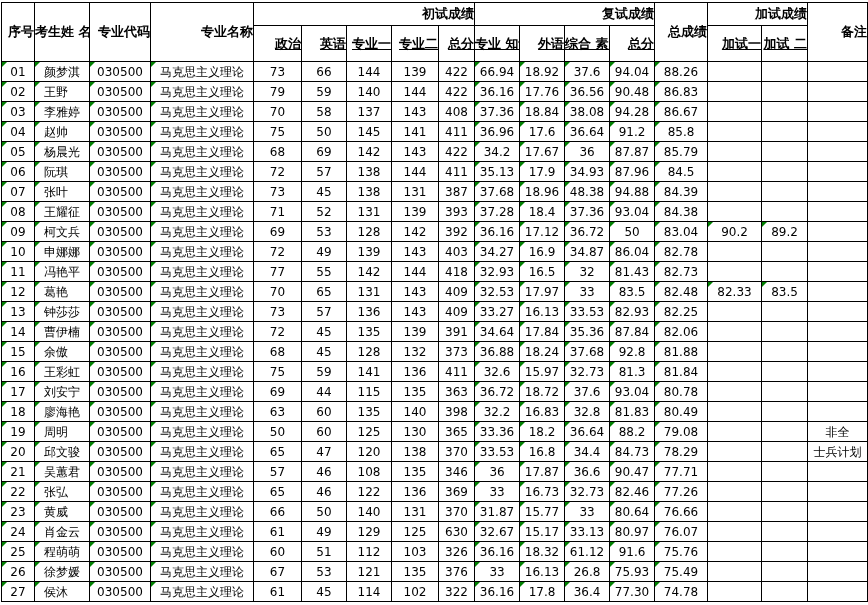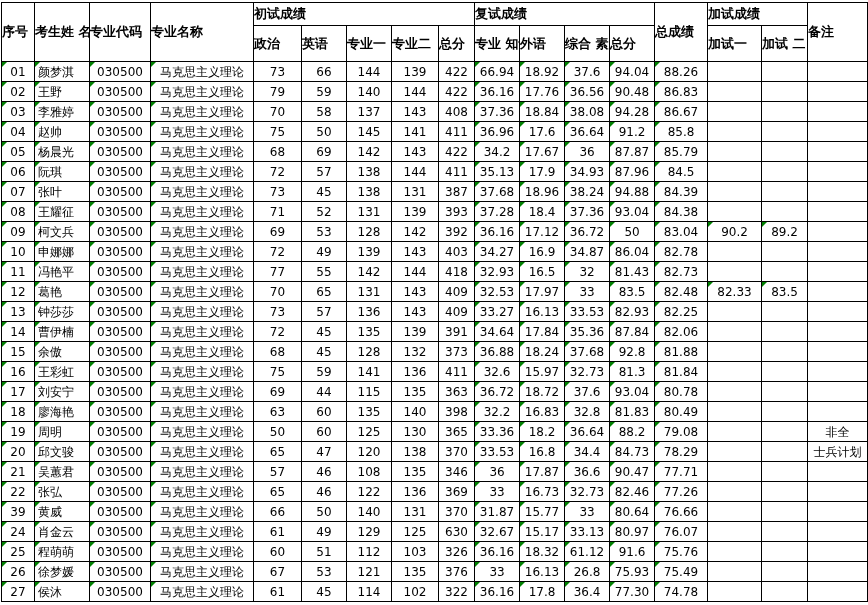--- a/index.html
+++ b/index.html
@@ -22,38 +22,38 @@
     padding: 0;
     position: relative;
     overflow: hidden;
     white-space: nowrap;
     background: #ffffff;
   }
   thead th {
     font-size: 13px;
     font-weight: bold;
     color: #000000;
-    text-align: left;
+    text-align: right;
     vertical-align: middle;
     white-space: pre-line;
     line-height: 1.2;
   }
   thead tr.h1 th { height: 22px; }
-  thead tr.h2 th { height: 35px; }
+  thead tr.h2 th { height: 35px; text-decoration: underline; }
   tbody td {
     height: 19px;
     font-size: 12px;
     color: #000000;
     text-align: center;
     vertical-align: middle;
     line-height: 1;
   }
   tbody td.name {
     text-align: left;
-    padding-left: 3px;
+    padding-left: 9px;
   }
   td.tri::before {
     content: "";
     position: absolute;
     top: 0;
     left: 0;
     width: 0;
     height: 0;
     border-top: 5px solid #008000;
     border-right: 5px solid transparent;
@@ -232,21 +232,21 @@
         <td class="name tri">张叶</td>
         <td class="tri">030500</td>
         <td class="tri">马克思主义理论</td>
         <td class="">73</td>
         <td class="">45</td>
         <td class="">138</td>
         <td class="">131</td>
         <td class="">387</td>
         <td class="tri">37.68</td>
         <td class="tri">18.96</td>
-        <td class="tri">38.24</td>
+        <td class="tri">48.38</td>
         <td class="tri">94.88</td>
         <td class="tri">84.39</td>
         <td class=""></td>
         <td class=""></td>
         <td class=""></td>
       </tr>
       <tr>
         <td class="tri">08</td>
         <td class="name tri">王耀征</td>
         <td class="tri">030500</td>
@@ -525,21 +525,21 @@
         <td class="tri">33</td>
         <td class="tri">16.73</td>
         <td class="tri">32.73</td>
         <td class="tri">82.46</td>
         <td class="tri">77.26</td>
         <td class=""></td>
         <td class=""></td>
         <td class=""></td>
       </tr>
       <tr>
-        <td class="tri">39</td>
+        <td class="tri">23</td>
         <td class="name tri">黄威</td>
         <td class="tri">030500</td>
         <td class="tri">马克思主义理论</td>
         <td class="">66</td>
         <td class="">50</td>
         <td class="">140</td>
         <td class="">131</td>
         <td class="">370</td>
         <td class="tri">31.87</td>
         <td class="tri">15.77</td>

